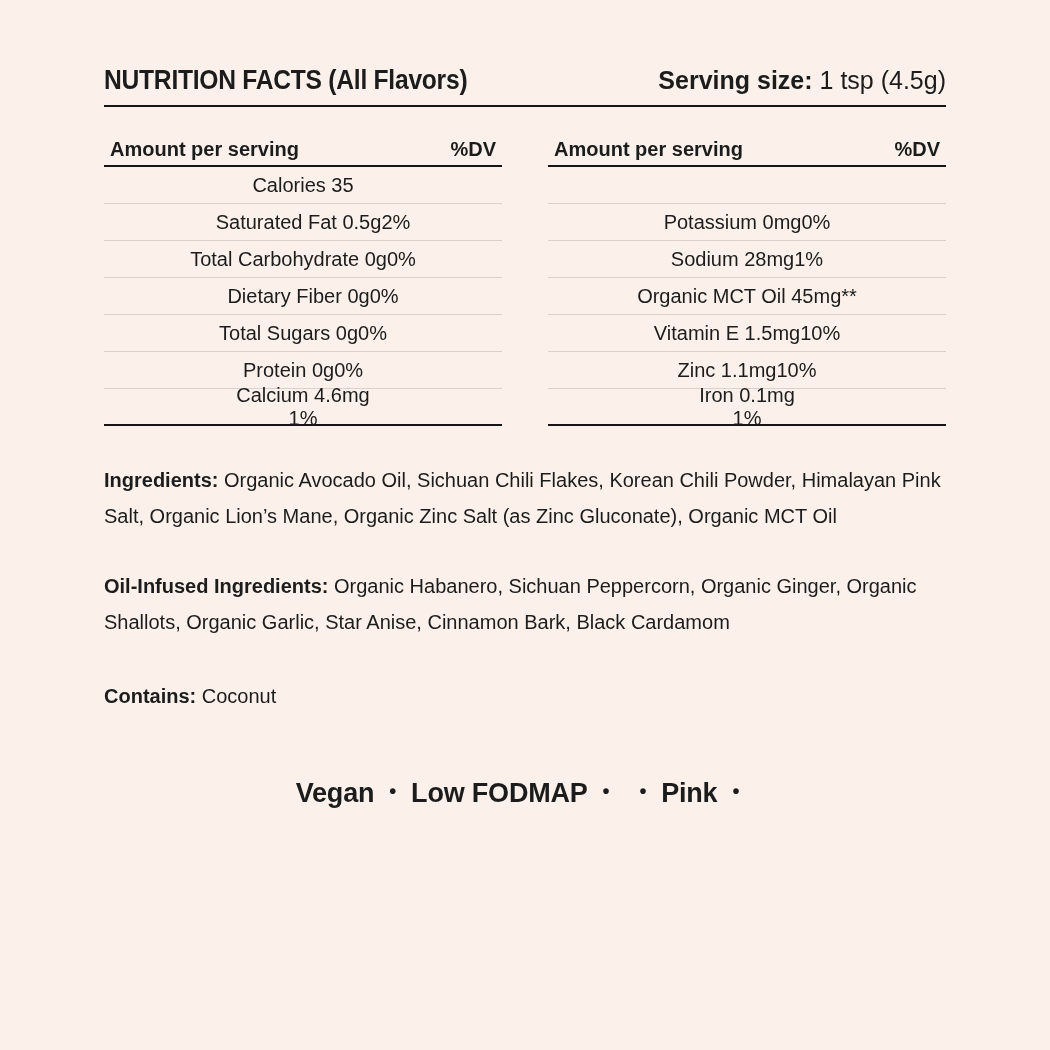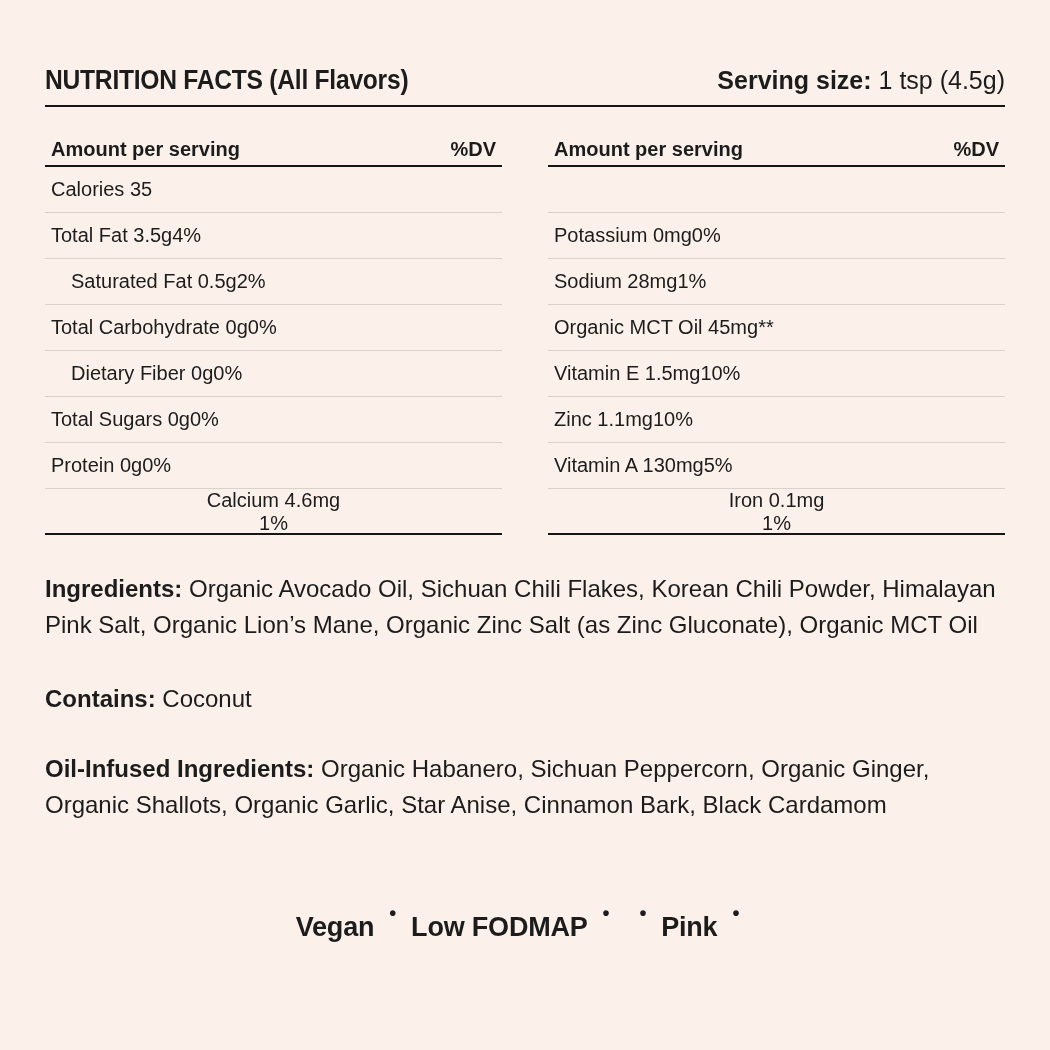--- a/index.html
+++ b/index.html
@@ -9,21 +9,21 @@
     --sep:#d9d2cb;
   }
   *{margin:0;padding:0;box-sizing:border-box;}
   html,body{width:1050px;height:1050px;}
   body{
     background:var(--bg);
     color:var(--text);
     font-family:"Liberation Sans", sans-serif;
     overflow:hidden;
   }
-  .content{padding:0 45px;}
+  .content{padding:0 104px;}
 
   
   .header{
     margin-top:64px;
     display:flex;
     justify-content:space-between;
     align-items:baseline;
     padding-bottom:9px;
     border-bottom:2px solid var(--rule);
   }
@@ -55,54 +55,54 @@
     align-items:center;
     height:34px;
     padding:0 6px;
     border-bottom:2px solid var(--rule);
     font-weight:bold;
     font-size:20px;
     gap:32px;
   }
   .nrow{
     display:flex;
-    justify-content:flex-start;
+    justify-content:center;
     align-items:center;
-    height:46px;
+    height:37px;
     padding:0 6px;
     border-bottom:1px solid var(--sep);
     font-size:20px;
   }
   .nrow:last-child{border-bottom:2px solid var(--rule);flex-direction:column;}
   .nrow.indent .nrow-label{padding-left:20px;}
   .nrow-label{white-space:nowrap;}
   .nrow-dv{white-space:nowrap;text-align:right;}
 
   
   .para{
-    font-size:24px;
+    font-size:20px;
     line-height:36px;
   }
   .para .b{font-weight:bold;}
   .ingredients{margin-top:36px;}
   .oil-infused{margin-top:34px;}
   .contains{margin-top:38px;}
 
   
   .badges{
     margin-top:64px;
     display:flex;
     justify-content:center;
     align-items:center;
     font-size:27px;
     font-weight:bold;
     letter-spacing:-0.2px;
     white-space:nowrap;
   }
-  .badge{display:inline-block;margin-top:25px;}
+  .badge{display:inline-block;}
   .bullet{
     display:inline-block;
     font-size:20px;
     margin:0 15px;
     position:relative;
     top:-2px;
   }
 </style>
 </head>
 <body>
@@ -118,24 +118,20 @@
     <div class="ntable">
       <div class="ntable-header">
         <span>Amount per serving</span>
         <span>%DV</span>
       </div>
       <div>
           <div class="nrow">
     <span class="nrow-label">Calories 35</span>
     <span class="nrow-dv"></span>
   </div>
-          <div class="nrow">
-    <span class="nrow-label">Total Fat 3.5g</span>
-    <span class="nrow-dv">4%</span>
-  </div>
           <div class="nrow indent">
     <span class="nrow-label">Saturated Fat 0.5g</span>
     <span class="nrow-dv">2%</span>
   </div>
           <div class="nrow">
     <span class="nrow-label">Total Carbohydrate 0g</span>
     <span class="nrow-dv">0%</span>
   </div>
           <div class="nrow indent">
     <span class="nrow-label">Dietary Fiber 0g</span>
@@ -180,36 +176,32 @@
   </div>
           <div class="nrow">
     <span class="nrow-label">Vitamin E 1.5mg</span>
     <span class="nrow-dv">10%</span>
   </div>
           <div class="nrow">
     <span class="nrow-label">Zinc 1.1mg</span>
     <span class="nrow-dv">10%</span>
   </div>
           <div class="nrow">
-    <span class="nrow-label">Vitamin A 130mg</span>
-    <span class="nrow-dv">5%</span>
-  </div>
-          <div class="nrow">
     <span class="nrow-label">Iron 0.1mg</span>
     <span class="nrow-dv">1%</span>
   </div>
         </div>
     </div>
   </div>
 
   <p class="para ingredients"><span class="b">Ingredients:</span><span> Organic Avocado Oil, Sichuan Chili Flakes, Korean Chili Powder, Himalayan Pink Salt, Organic Lion’s Mane, Organic Zinc Salt (as Zinc Gluconate), Organic MCT Oil</span></p>
 
+  <p class="para oil-infused"><span class="b">Oil-Infused Ingredients:</span><span> Organic Habanero, Sichuan Peppercorn, Organic Ginger, Organic Shallots, Organic Garlic, Star Anise, Cinnamon Bark, Black Cardamom</span></p>
+
   <p class="para contains"><span class="b">Contains:</span><span> Coconut</span></p>
-
-  <p class="para oil-infused"><span class="b">Oil-Infused Ingredients:</span><span> Organic Habanero, Sichuan Peppercorn, Organic Ginger, Organic Shallots, Organic Garlic, Star Anise, Cinnamon Bark, Black Cardamom</span></p>
 
   <div class="badges">
       <span class="badge">Vegan</span>
       <span class="bullet">•</span>
       <span class="badge">Low FODMAP</span>
       <span class="bullet">•</span>
       <span class="bullet">•</span>
       <span class="badge">Pink</span>
       <span class="bullet">•</span>
     </div>

